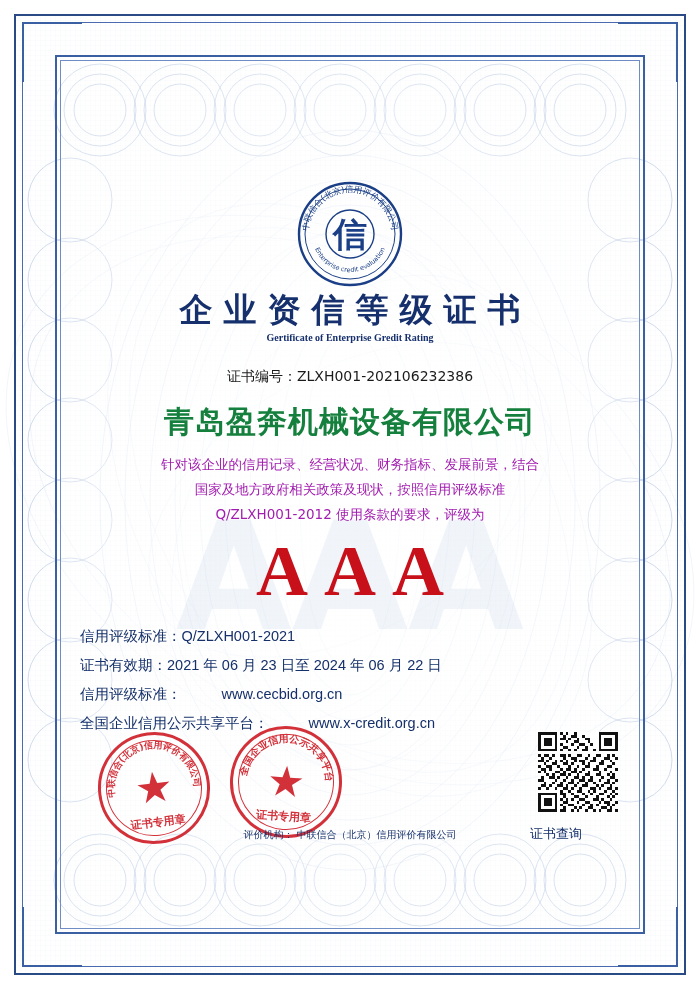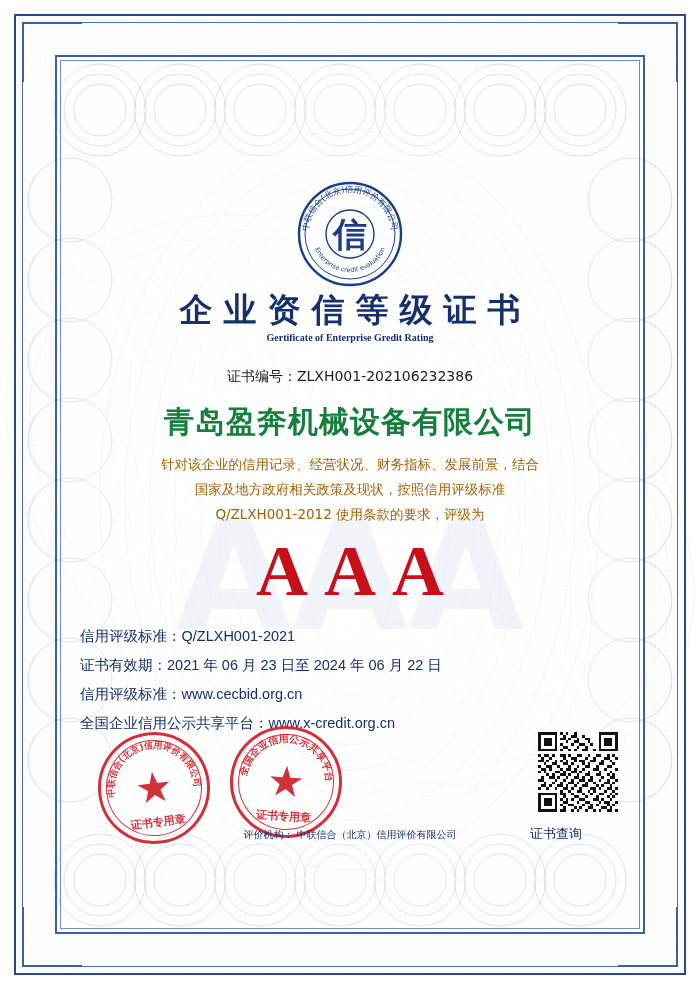--- a/index.html
+++ b/index.html
@@ -138,21 +138,21 @@
     margin-top: 6px;
   }
 
   .body-text {
     position: absolute;
     top: 392px;
     width: 100%;
     text-align: center;
     font-size: 13.5px;
     line-height: 25px;
-    color: #a16207;
+    color: #a21caf;
     font-family: "DejaVu Sans", sans-serif;
   }
   .body-text div { white-space: nowrap; }
 
   .grade {
     position: absolute;
     top: 470px;
     width: 100%;
     text-align: center;
     font-size: 72px;
@@ -167,21 +167,21 @@
     position: absolute;
     top: 562px;
     left: 20px;
     width: 520px;
     font-size: 14.5px;
     line-height: 29px;
     color: #15306a;
     font-family: Liberation Sans, sans-serif;
   }
   .details .row { white-space: nowrap; }
-  .details .link { color: #15306a; }
+  .details .link { color: #15306a; margin-left: 40px; }
 
   
   .seal {
     position: absolute;
     width: 112px;
     height: 112px;
     border-radius: 50%;
     border: 3px solid #d0202a;
     box-sizing: border-box;
     opacity: 0.92;

